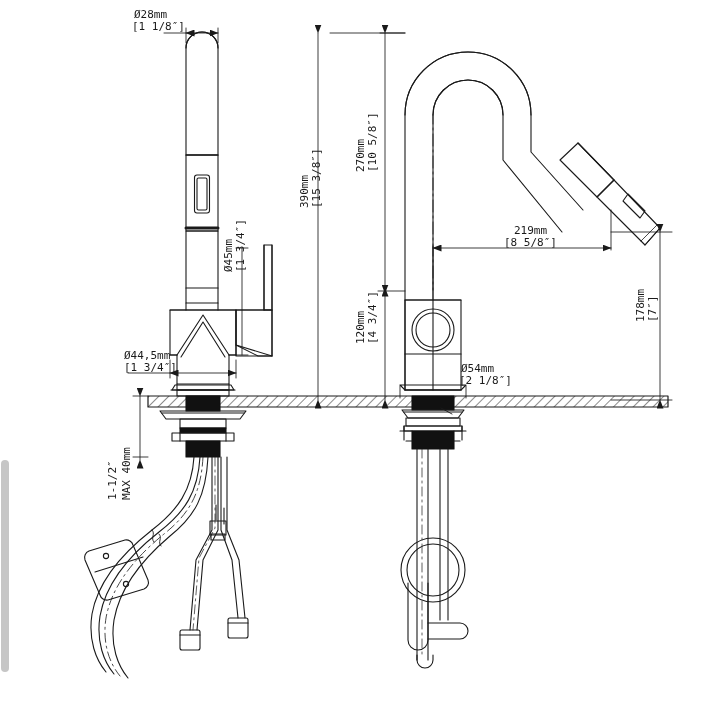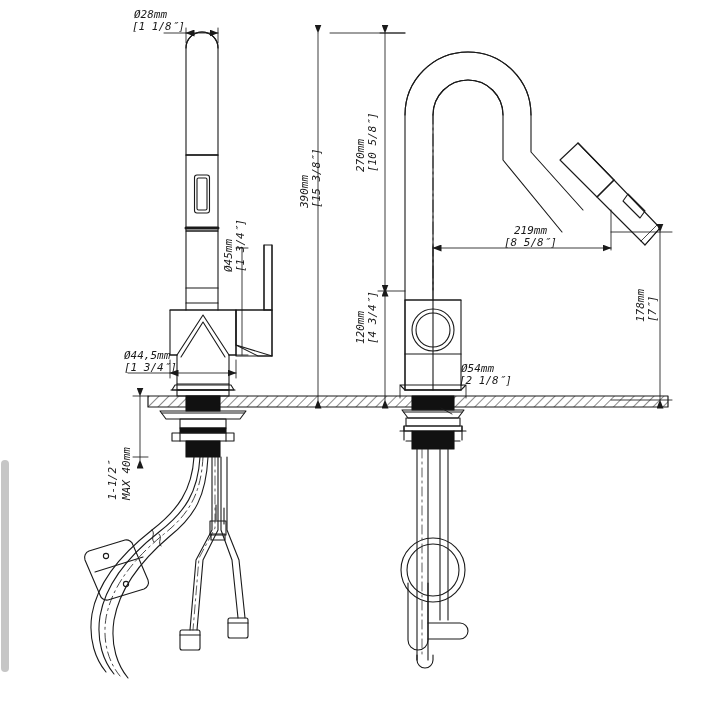--- a/index.html
+++ b/index.html
@@ -12,21 +12,20 @@
     height: 705px;
     position: relative;
     overflow: hidden;
     font-family: "DejaVu Sans Mono", monospace;
   }
   #drawing-root {
     position: absolute;
     left: 0; top: 0;
     width: 719px;
     height: 705px;
-    font-style: italic;
   }
   svg.cad {
     position: absolute;
     left: 0; top: 0;
     width: 719px;
     height: 705px;
     display: block;
   }
   .dimtext {
     font-family: "DejaVu Sans Mono", monospace;

